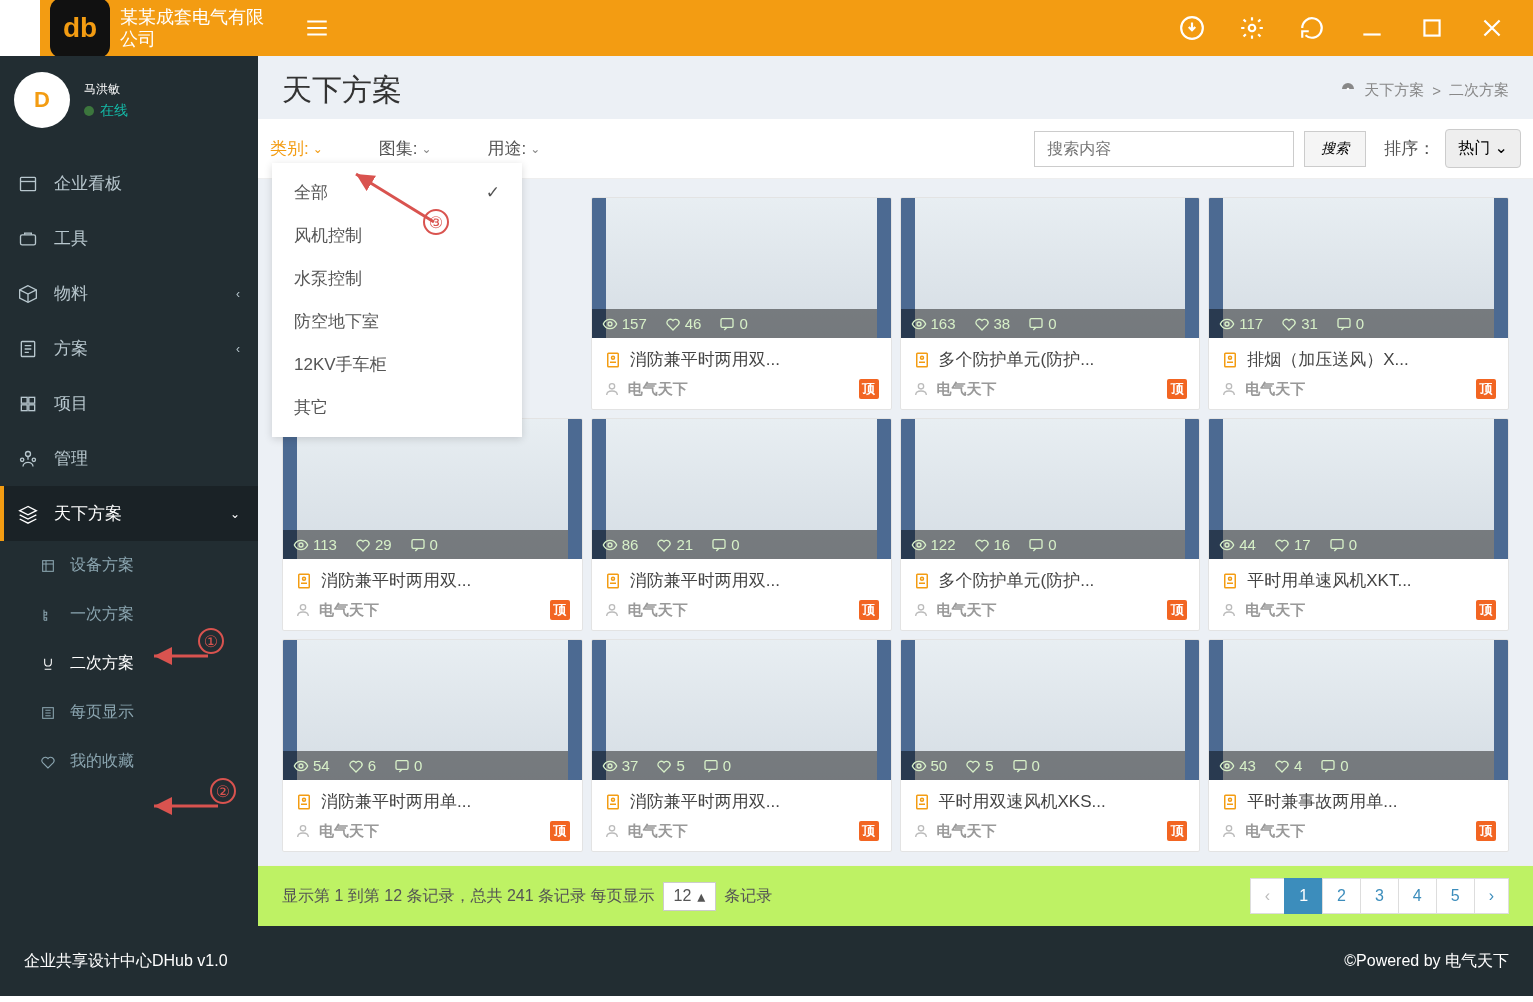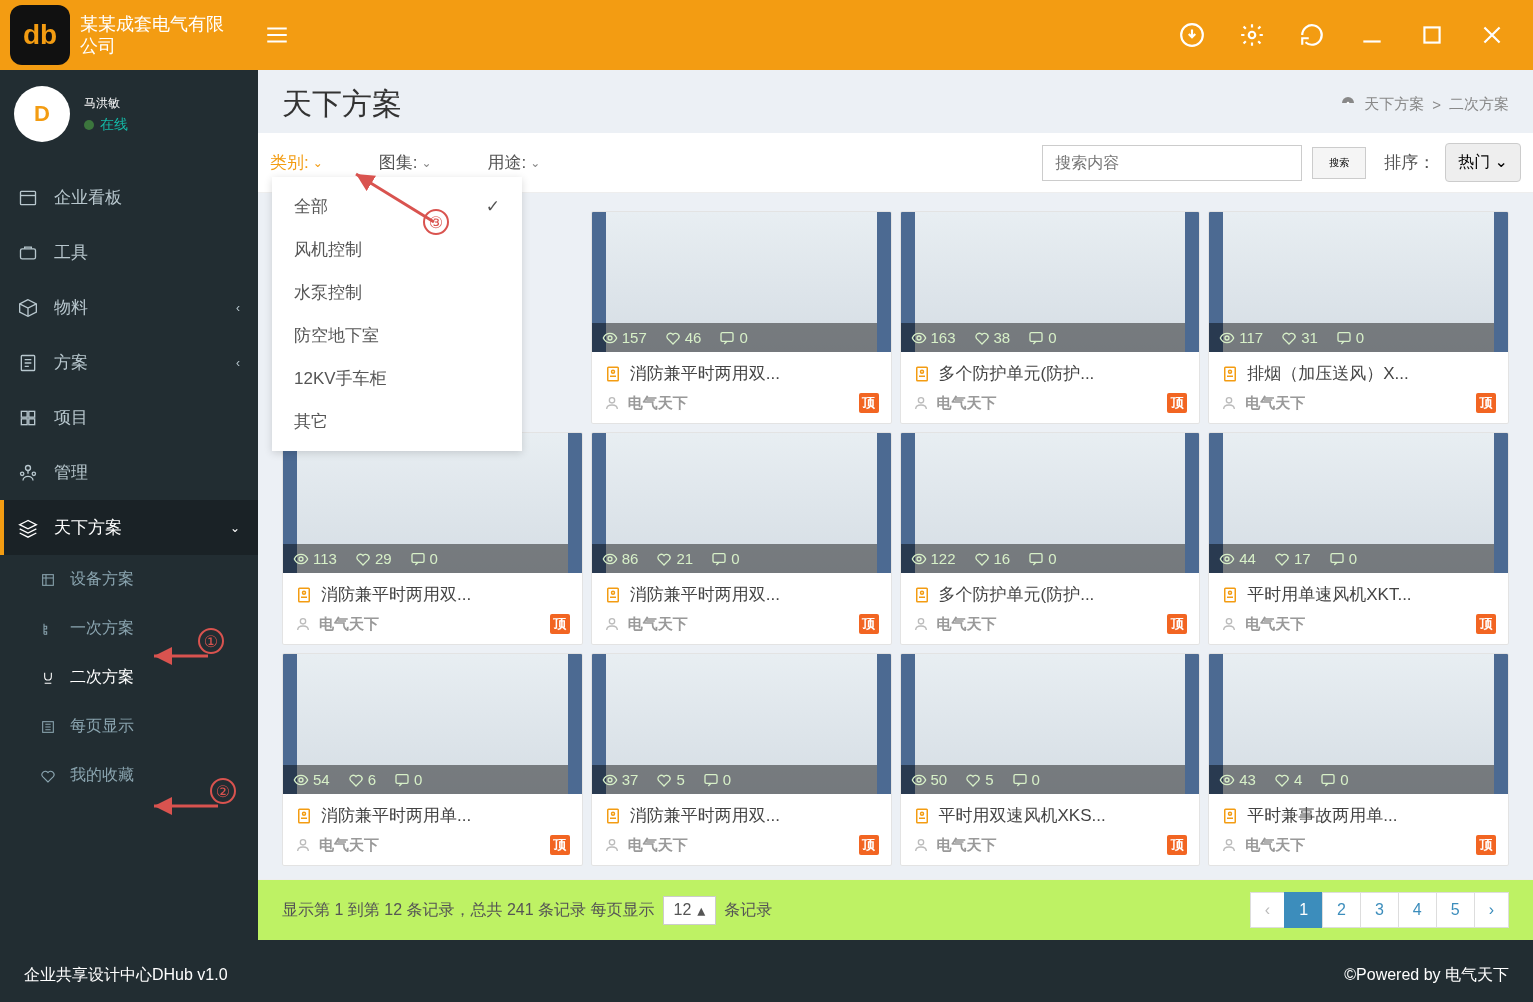--- a/index.html
+++ b/index.html
@@ -1,19 +1,19 @@
 <!DOCTYPE html>
 <html><head>
 <meta charset="utf-8">
 <style>
 * { margin:0; padding:0; box-sizing:border-box; font-family:"Microsoft YaHei","Segoe UI",sans-serif; }
 body { background:#fff; width:1533px; height:1002px; overflow:hidden; position:relative; }
 
 
-.titlebar { height:70px; background:#f39c12; display:flex; align-items:center; color:#fff; }
+.titlebar { height:56px; background:#f39c12; display:flex; align-items:center; color:#fff;margin-left:40px; }
 .logo { width:60px; height:60px; margin:3px 10px 3px 10px; background:#111; border-radius:12px; display:flex; align-items:center; justify-content:center; font-weight:bold; font-size:28px; color:#f39c12; }
 .company { font-size:18px; line-height:22px; max-width:160px; }
 .tb-menu { margin-left:24px; cursor:pointer; }
 .tb-spacer { flex:1; }
 .tb-icons { display:flex; gap:34px; padding-right:28px; align-items:center; }
 .tb-icon { cursor:pointer; width:26px; height:26px; display:flex; align-items:center; justify-content:center; }
 .tb-icon svg { width:26px; height:26px; stroke:#fff; fill:none; stroke-width:2; }
 
 
 .layout { display:flex; height:870px; }
@@ -44,21 +44,21 @@
 .crumb { margin-left:auto; color:#888; font-size:15px; display:flex; align-items:center; gap:8px; }
 .crumb .cico svg { width:16px; height:16px; fill:#888; }
 
 .filters { background:#fff; padding:10px 12px; display:flex; align-items:center; gap:56px; border-bottom:1px solid #eee; position:relative; }
 .flabel { color:#f39c12; font-size:17px; cursor:pointer; display:flex; align-items:center; gap:4px;}
 .flabel.plain { color:#555; }
 .flabel .chev { color:#f39c12; font-size:12px; }
 .flabel.plain .chev { color:#888;}
 .fright { margin-left:auto; display:flex; align-items:center; gap:10px; }
 .search-in { border:1px solid #ccc; padding:8px 12px; font-size:16px; width:260px; }
-.search-btn { border:1px solid #ccc; background:#f5f5f5; padding:8px 16px; font-size:10px; cursor:pointer; }
+.search-btn { border:1px solid #ccc; background:#f5f5f5; padding:8px 16px; font-size:14px; cursor:pointer;font-style:italic; }
 .sort-lbl { font-size:17px; color:#555; margin-left:8px; }
 .sort-sel { border:1px solid #ccc; background:#eee; padding:8px 12px; font-size:16px; cursor:pointer; border-radius:4px; }
 
 
 .dropdown { position:absolute; top:44px; left:14px; width:250px; background:#fff; box-shadow:0 2px 8px rgba(0,0,0,.15); z-index:10; padding:8px 0; }
 .dd-item { padding:10px 22px; font-size:17px; color:#555; cursor:pointer; display:flex; align-items:center; justify-content:space-between;}
 .dd-item.sel::after { content:"✓"; color:#555; }
 
 
 .grid-wrap { flex:1; overflow:auto; padding:18px 24px; }

